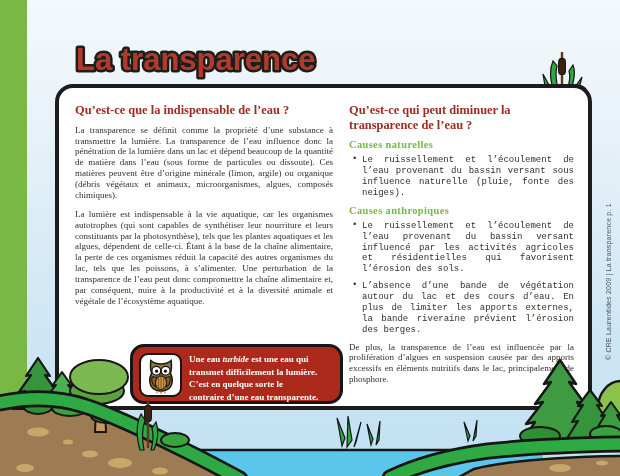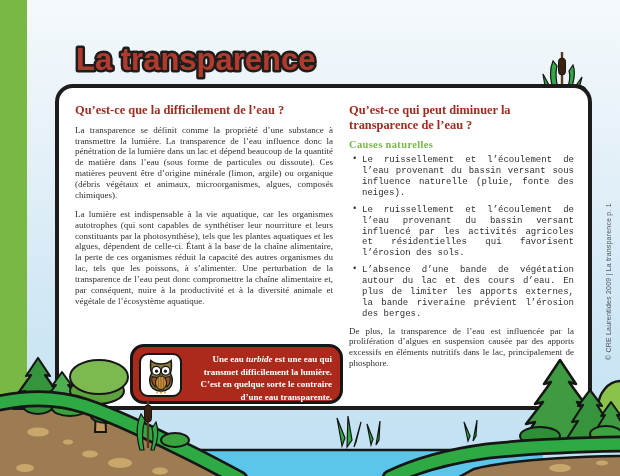--- a/index.html
+++ b/index.html
@@ -15,21 +15,21 @@
   .col-left{width:258px;flex:none;}
   .col-right{flex:1;min-width:0;}
   h2.red{font-size:12.4px;font-weight:bold;color:#a02b20;margin:0 0 7px 0;line-height:1.18;white-space:pre-line;}
   p.body{font-size:9px;line-height:1.21;text-align:justify;color:#332f2c;margin:0 0 8px 0;}
   h3.green{font-size:10.4px;font-weight:bold;color:#76b843;letter-spacing:.4px;margin:2px 0 5px 0;}
   ul.dots{list-style:none;margin:0 0 6px 0;padding:0 0 0 13px;font-family:Liberation Mono, monospace;}
   ul.dots li{position:relative;font-size:9px;line-height:1.21;text-align:justify;color:#332f2c;margin:0 0 6px 0;}
   ul.dots li::before{content:"\2022";position:absolute;left:-10px;top:-1px;color:#332f2c;}
   .callout{position:absolute;left:71px;top:256px;width:213px;height:60px;background:#ab2a1c;
     border:3px solid #161616;border-radius:14px;box-sizing:border-box;color:#fff;font-weight:bold;
-    font-size:9px;line-height:1.4;text-align:right;padding:6px 8px 5px 56px;}
+    font-size:9px;line-height:1.4;text-align:left;padding:6px 21px 5px 56px;}
   .owl-box{position:absolute;left:6px;top:6px;width:43px;height:44px;background:#fff;
     border:2.5px solid #161616;border-radius:9px;box-sizing:border-box;
     display:flex;align-items:center;justify-content:center;}
   .title-wrap{position:absolute;left:70px;top:32px;z-index:5;}
   .credit{position:absolute;left:605px;top:360px;transform-origin:0 0;transform:rotate(-90deg);
     font-family:"Liberation Sans",sans-serif;font-size:7px;color:#4a5360;white-space:nowrap;z-index:5;letter-spacing:.2px;}
   .scenery{position:absolute;left:0;top:336px;z-index:4;}
 </style>
 </head>
 <body>
@@ -45,31 +45,32 @@
     <rect x="26.5" y="12" width="7" height="17" rx="3.5" fill="#3a2110" stroke="#161616" stroke-width="1"></rect>
     <path d="M22,46 C18,34 17,24 21,15 L25,20 C23,28 24,36 27,46 Z" fill="#2fa944" stroke="#141414" stroke-width="1.2"></path>
     <path d="M38,46 C42,36 44,27 41,19 L37,25 C39,32 37,39 34,46 Z" fill="#2fa944" stroke="#141414" stroke-width="1.2"></path>
     <ellipse cx="17" cy="44" rx="10" ry="5" fill="#3aa23f" stroke="#161616" stroke-width="1.4"></ellipse>
     <ellipse cx="45" cy="44" rx="9" ry="4.5" fill="#2e8f36" stroke="#161616" stroke-width="1.4"></ellipse>
   </svg>
 
   <div class="card">
     <div class="card-inner">
       <div class="col-left">
-        <h2 class="red">Qu’est-ce que la difficilement de l’eau ?</h2>
+        <h2 class="red">Qu’est-ce que la indispensable de l’eau ?</h2>
         <p class="body">La transparence se définit comme la propriété d’une substance à transmettre la lumière. La transparence de l’eau influence donc la pénétration de la lumière dans un lac et dépend beaucoup de la quantité de matière dans l’eau (sous forme de particules ou dissoute). Ces matières peuvent être d’origine minérale (limon, argile) ou organique (débris végétaux et animaux, microorganismes, algues, composés chimiques).</p>
         <p class="body">La lumière est indispensable à la vie aquatique, car les organismes autotrophes (qui sont capables de synthétiser leur nourriture et leurs constituants par la photosynthèse), tels que les plantes aquatiques et les algues, dépendent de celle-ci. Étant à la base de la chaîne alimentaire, la perte de ces organismes réduit la capacité des autres organismes du lac, tels que les poissons, à s’alimenter. Une perturbation de la transparence de l’eau peut donc compromettre la chaîne alimentaire et, par conséquent, nuire à la productivité et à la diversité animale et végétale de l’écosystème aquatique.</p>
       </div>
       <div class="col-right">
         <h2 class="red">Qu’est-ce qui peut diminuer la
 transparence de l’eau ?</h2>
         <h3 class="green">Causes naturelles</h3>
         <ul class="dots">
           <li>Le ruissellement et l’écoulement de l’eau provenant du bassin versant sous influence naturelle (pluie, fonte des neiges).</li>
         </ul>
+        <h3 class="green">Causes anthropiques</h3>
         <ul class="dots">
           <li>Le ruissellement et l’écoulement de l’eau provenant du bassin versant influencé par les activités agricoles et résidentielles qui favorisent l’érosion des sols.</li>
           <li>L’absence d’une bande de végétation autour du lac et des cours d’eau. En plus de limiter les apports externes, la bande riveraine prévient l’érosion des berges.</li>
         </ul>
         <p class="body">De plus, la transparence de l’eau est influencée par la prolifération d’algues en suspension causée par des apports excessifs en éléments nutritifs dans le lac, principalement de phosphore.</p>
       </div>
 
       <div class="callout">
         <div class="owl-box">
           <svg width="34" height="38" viewBox="0 0 40 44">

